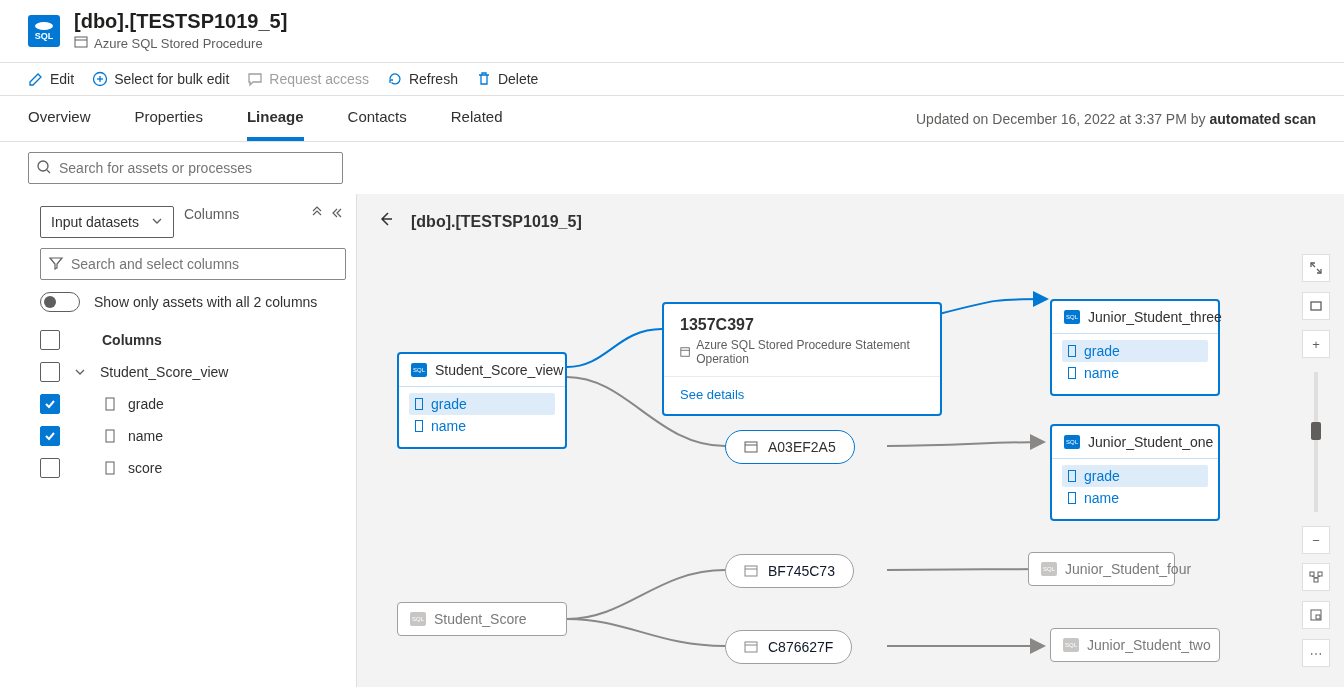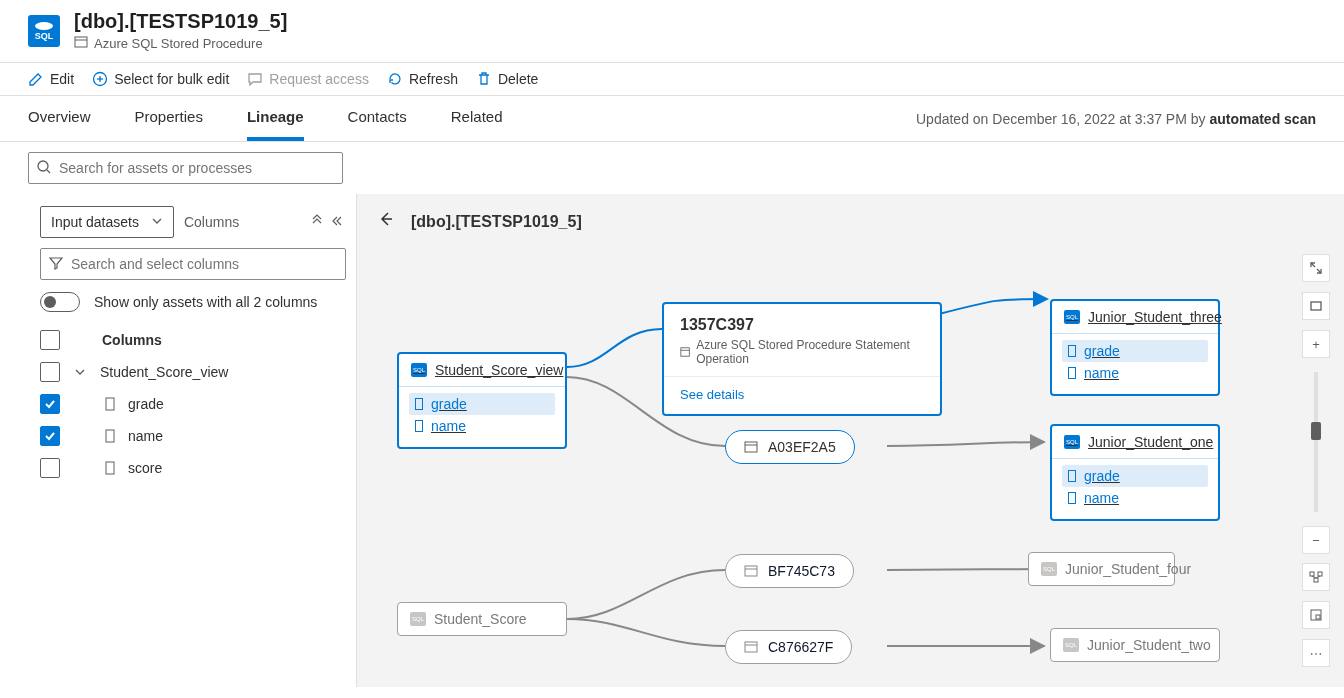--- a/index.html
+++ b/index.html
@@ -23,21 +23,21 @@
 .updated-text { color: #605e5c; font-size: 14px; }
 .updated-text .bold { color: #323130; font-weight: 600; }
 
 .search-row { padding: 10px 28px; }
 .search-box { position: relative; width: 315px; }
 .search-box input { width: 100%; height: 32px; border: 1px solid #8a8886; border-radius: 2px; padding: 0 8px 0 30px; font-size: 14px; }
 .search-box .mag { position: absolute; left: 8px; top: 7px; color: #605e5c; }
 
 .main { display: flex; height: calc(100vh - 205px); }
 .sidebar { width: 357px; border-right: 1px solid #e1dfdd; padding: 12px 10px 12px 40px; }
-.dd-row { display: flex; align-items: center; gap: 10px; margin-bottom: 10px; }
+.dd-row { display: flex; align-items: flex-start; gap: 10px; margin-bottom: 10px; }
 .dropdown { border: 1px solid #605e5c; border-radius: 2px; height: 32px; display: flex; align-items: center; padding: 0 10px; gap: 12px; }
 .collapse-icons { margin-left: auto; display: flex; gap: 8px; color: #605e5c; cursor: pointer; font-size: 14px; }
 .colsearch { position: relative; margin-bottom: 12px; }
 .colsearch input { width: 100%; height: 32px; border: 1px solid #8a8886; border-radius: 2px; padding: 0 8px 0 30px; font-size: 14px; }
 .colsearch .filt { position: absolute; left: 8px; top: 7px; color: #605e5c; }
 
 .toggle-row { display: flex; align-items: center; gap: 14px; margin-bottom: 12px; }
 .toggle { width: 40px; height: 20px; border: 1px solid #605e5c; border-radius: 10px; position: relative; cursor: pointer; }
 .toggle::after { content: ""; position: absolute; width: 12px; height: 12px; background: #605e5c; border-radius: 50%; left: 3px; top: 3px; }
 
@@ -48,21 +48,21 @@
 .col-row .chev { width: 20px; display: flex; justify-content: center; }
 .col-row .colicon { width: 16px; display: flex; justify-content: center; color: #605e5c; }
 .col-row.header-row { font-weight: 600; }
 
 .canvas { flex: 1; background: #f3f3f3; position: relative; overflow: hidden; }
 .canvas-header { display: flex; align-items: center; gap: 16px; padding: 16px 20px; }
 .canvas-title { font-size: 16px; font-weight: 600; }
 .back-arrow { cursor: pointer; font-size: 18px; }
 
 .node { position: absolute; background: #fff; border: 1px solid; border-radius: 4px; }
-.node.blue { border-color: #0078d4; border-width: 2px; text-decoration: underline; }
+.node.blue { border-color: #0078d4; border-width: 2px; }
 .node.grey { border-color: #a09ea0; border-width: 1px; color: #7a7a7a; }
 .node-head { display: flex; align-items: center; gap: 8px; padding: 8px 12px; }
 .node.blue .node-head { border-bottom: 1px solid #c7e0f4; }
 .node-fields { padding: 6px 10px 10px; }
 .field-item { display: flex; align-items: center; gap: 8px; padding: 3px 6px; border-radius: 2px; color: #0078d4; }
 .field-item.selected { background: #deecf9; }
 
 .pill { position: absolute; background: #fff; border: 1.5px solid; border-radius: 22px; padding: 8px 18px; display: flex; align-items: center; gap: 10px; }
 .pill.blue { border-color: #0078d4; }
 .pill.grey { border-color: #a09ea0; color: #0f172a; }

